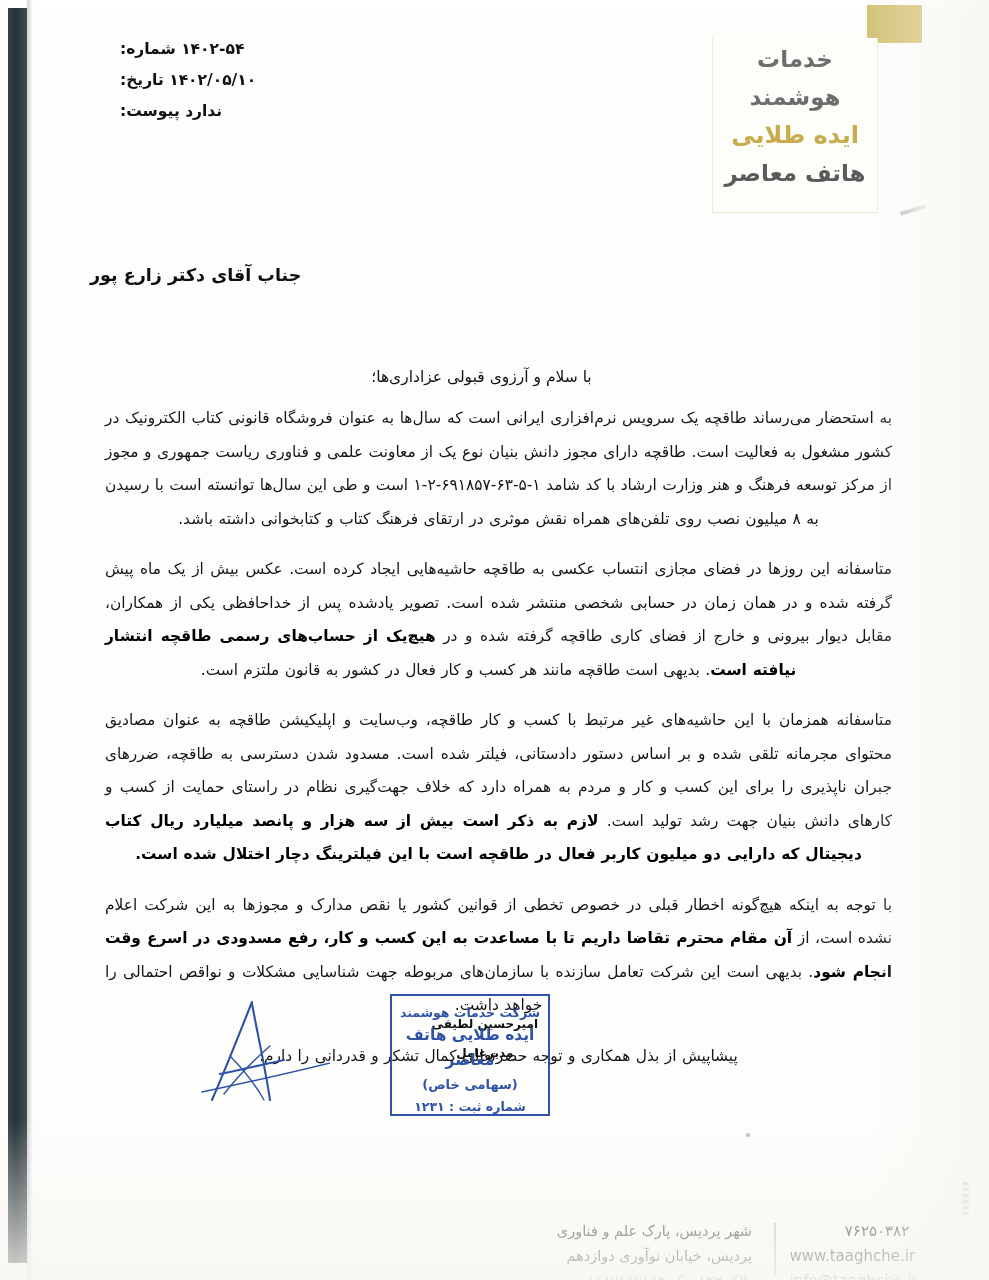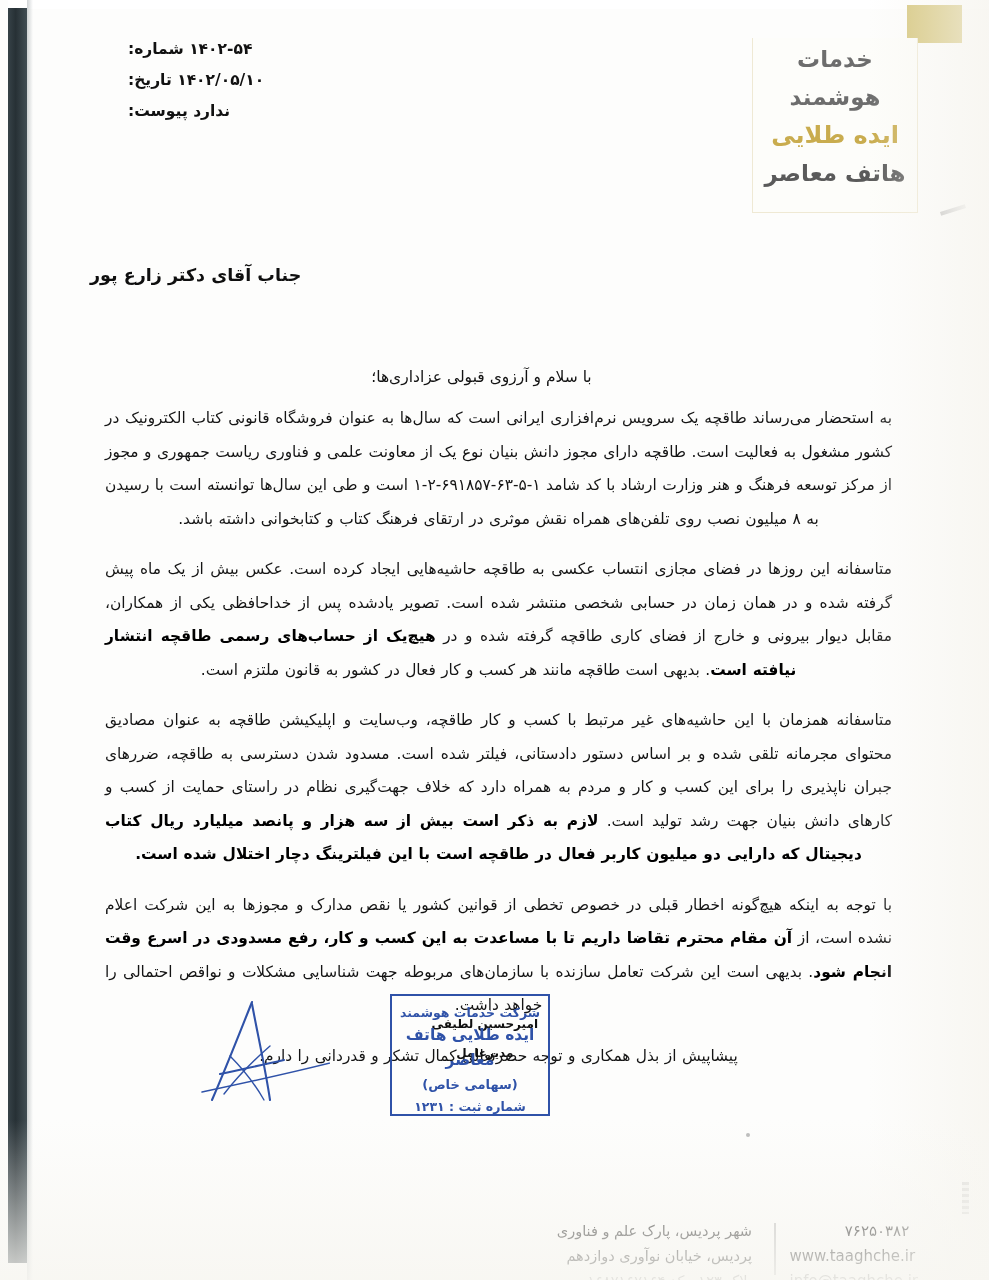--- a/index.html
+++ b/index.html
@@ -58,28 +58,28 @@
     left: 120px; top: 34px;
     width: 270px;
     text-align: left;
     direction: rtl;
     font-size: 15.5px;
     font-weight: 700;
     line-height: 31px;
     letter-spacing: .2px;
     color: #111;
   }
-  .meta .row { white-space: nowrap; margin-left: 8px; }
+  .meta .row { white-space: nowrap; }
   .meta .lbl { font-weight: 700; }
   .meta .val { font-weight: 700; }
 
   
   .logo-wrap {
     position: absolute;
-    left: 752px; top: 12px;
+    left: 712px; top: 12px;
     width: 186px; height: 200px; padding-left: 24px;
   }
   .logo-tab {
     position: absolute;
     right: -24px; top: -7px;
     width: 55px; height: 38px;
     background: #d4c478;
   }
   .logo-card {
     position: absolute;

